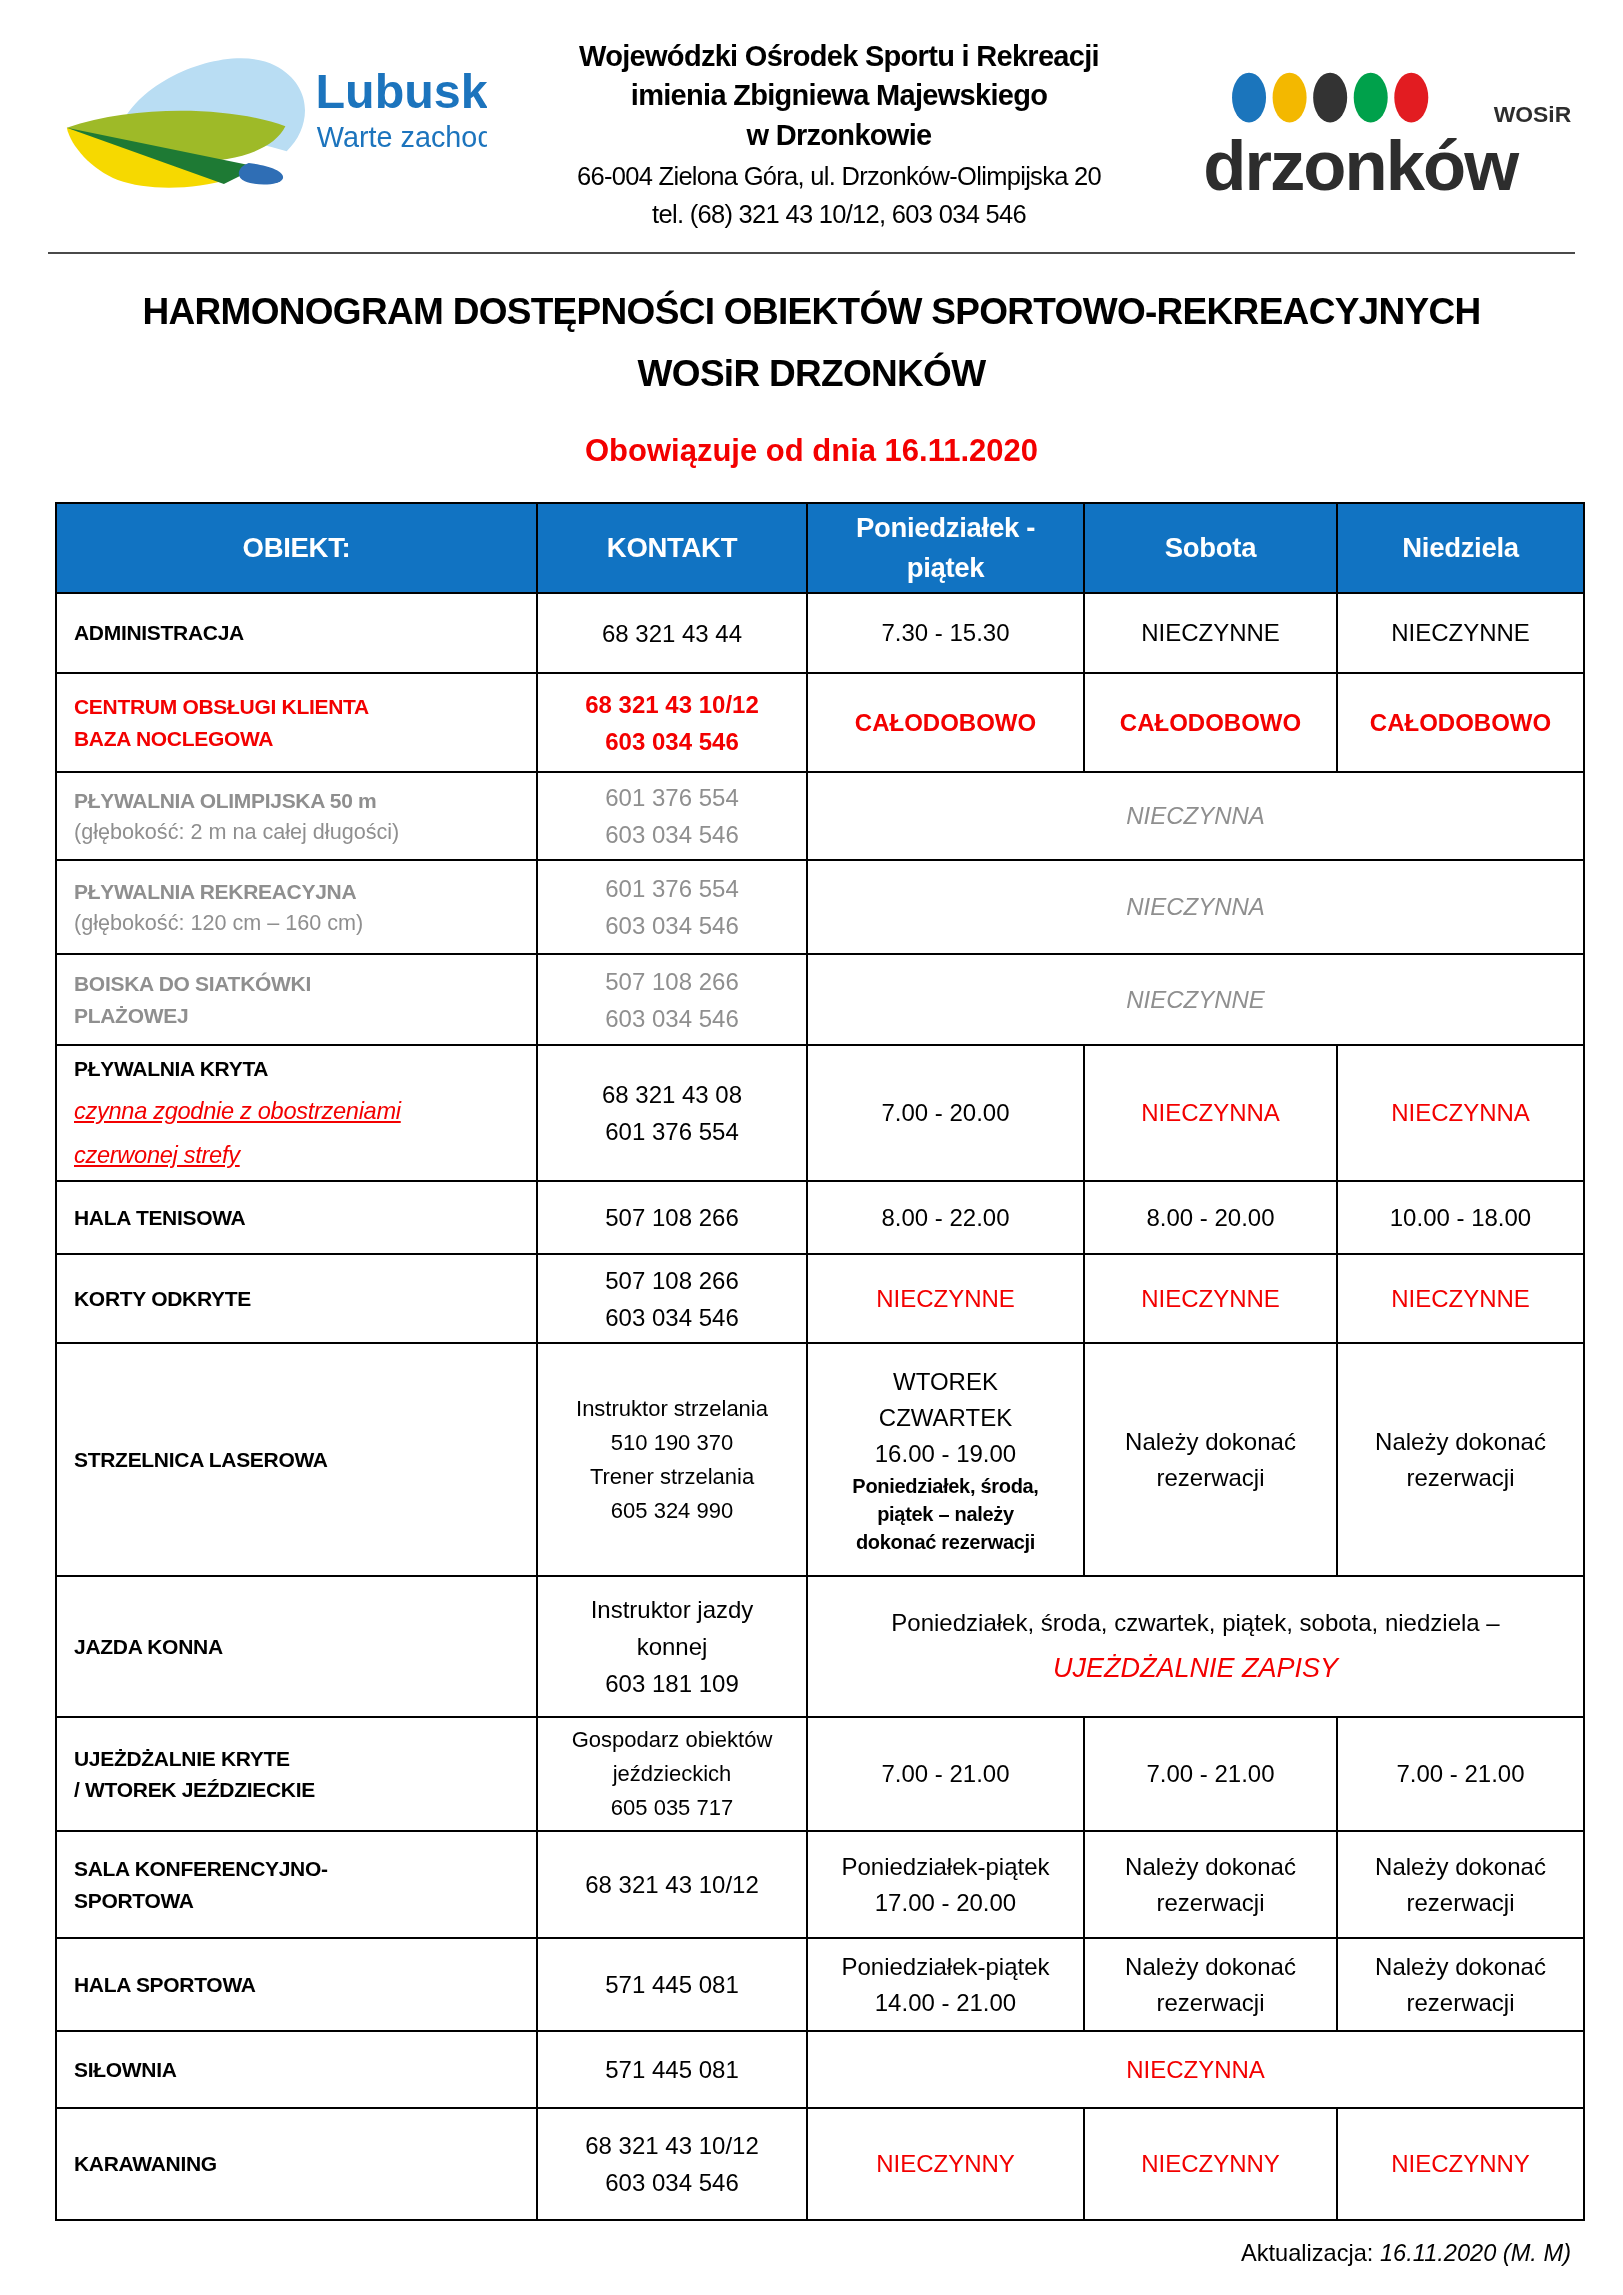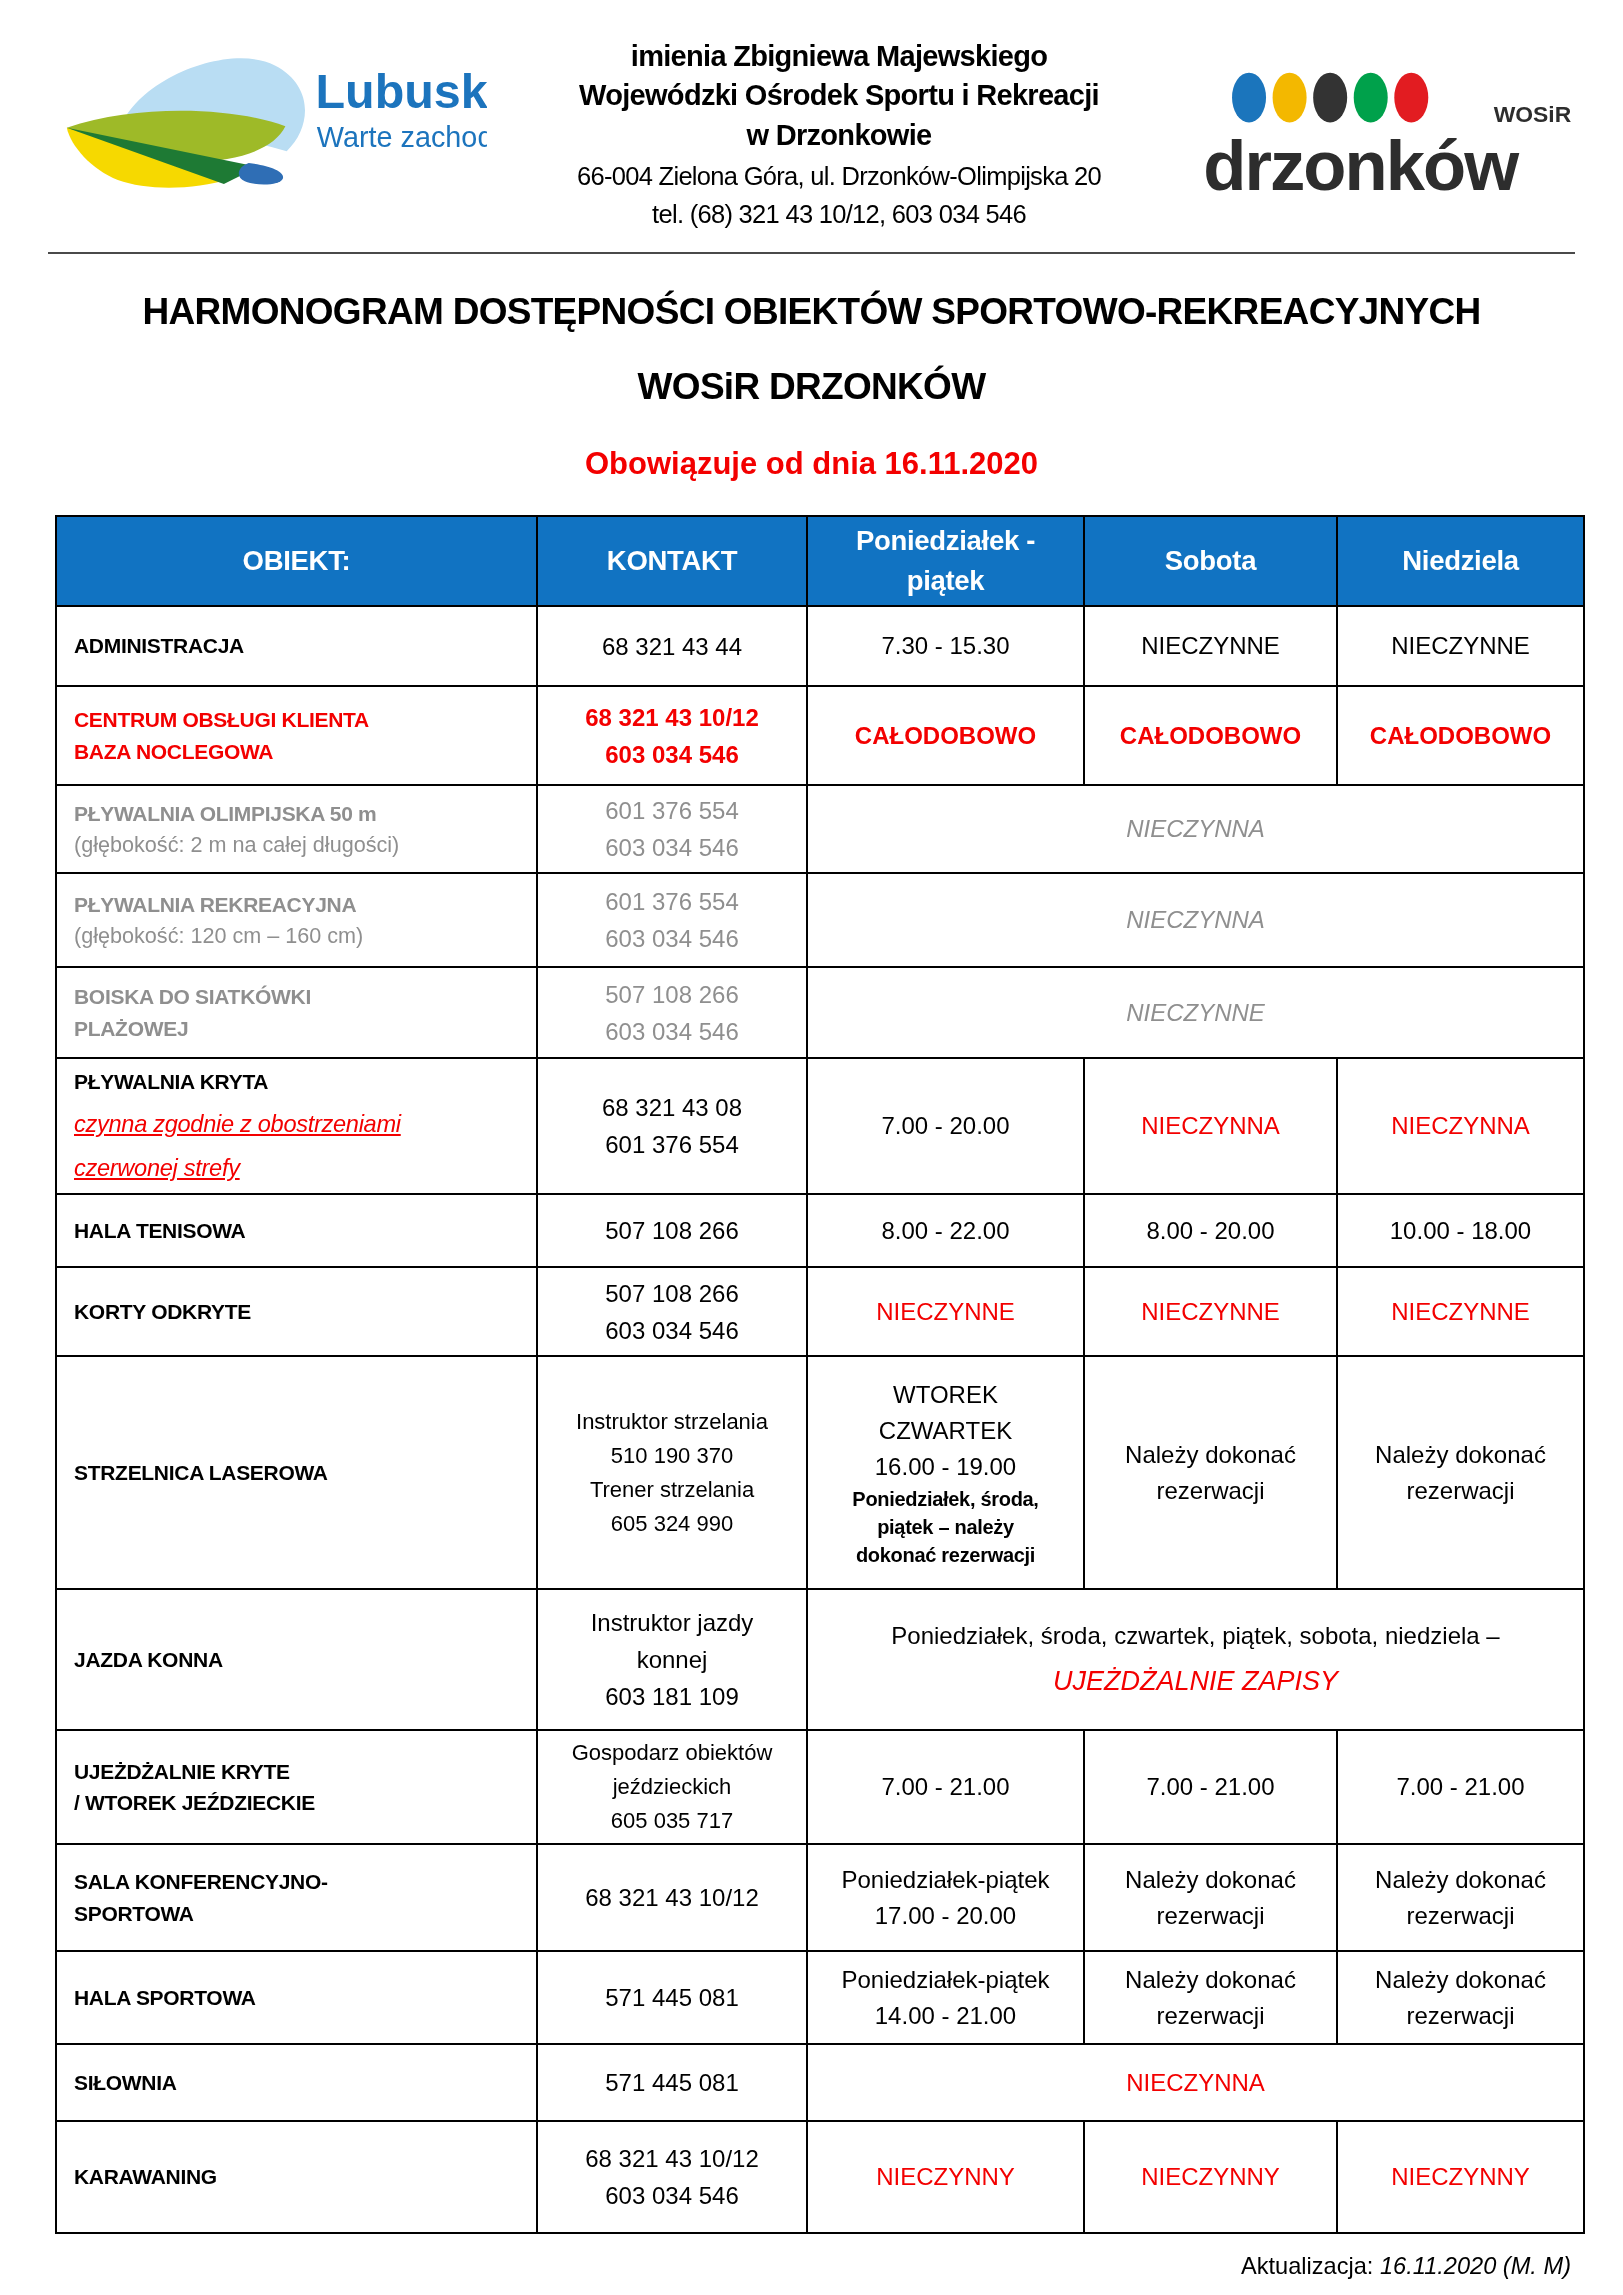--- a/index.html
+++ b/index.html
@@ -24,21 +24,21 @@
   .org-bold{font-weight:700;font-size:29px;line-height:1.36;letter-spacing:-0.7px;}
   .org-reg{font-size:25.5px;line-height:1.42;letter-spacing:-0.7px;margin-top:2.6px;}
   .hdr-rule{
     margin:19.6px 48px 0 48px;
     border-top:2px solid #4a4a4a;
     height:0;
   }
   
   .title-block{text-align:center;margin-top:37px;}
   .title-l1{font-size:37px;font-weight:700;letter-spacing:-0.7px;}
-  .title-l2{font-size:37px;font-weight:700;margin-top:33px;letter-spacing:-0.7px;}
+  .title-l2{font-size:37px;font-weight:700;margin-top:20px;letter-spacing:-0.7px;}
   .title-date{font-size:31px;font-weight:700;margin-top:38px;}
   
   table.sched{
     border-collapse:collapse;
     table-layout:fixed;
     width:1528px;
     margin:33px 0 0 55px;
   }
   .sched th,.sched td{
     border:2px solid #000;
@@ -94,22 +94,22 @@
         <path d="M18,152 C130,114 280,122 352,150 C330,196 240,212 162,200 C96,190 38,170 18,152 Z" fill="#9eba28"></path>
         <path d="M18,152 L268,230 C210,248 140,248 96,232 C56,216 24,180 18,152 Z" fill="#f6d900"></path>
         <path d="M18,152 L310,212 L258,238 Z" fill="#1e7a34"></path>
         <path d="M296,206 C330,210 352,220 348,230 C344,240 310,242 290,234 C276,228 278,212 296,206 Z" fill="#2f6eb5"></path>
         <text x="398" y="122" font-size="74" font-weight="bold" fill="#1c74bd">Lubuskie</text>
         <text x="400" y="182" font-size="44" fill="#1c74bd">Warte zachodu</text>
       </svg>
     </div>
 
     <div class="hdr-center">
+      <div class="org-bold">Wojewódzki Ośrodek Sportu i Rekreacji</div>
       <div class="org-bold">imienia Zbigniewa Majewskiego</div>
-      <div class="org-bold">Wojewódzki Ośrodek Sportu i Rekreacji</div>
       <div class="org-bold">w Drzonkowie</div>
       <div class="org-reg">66-004 Zielona Góra, ul. Drzonków-Olimpijska 20</div>
       <div class="org-reg">tel. (68) 321 43 10/12, 603 034 546</div>
     </div>
 
     <div class="hdr-right">
       <svg width="386" height="141" viewBox="0 0 590 215">
         <ellipse cx="78" cy="48" rx="26" ry="38" fill="#1b75bc"></ellipse>
         <ellipse cx="140" cy="48" rx="26" ry="38" fill="#f3b800"></ellipse>
         <ellipse cx="202" cy="48" rx="26" ry="38" fill="#333333"></ellipse>

